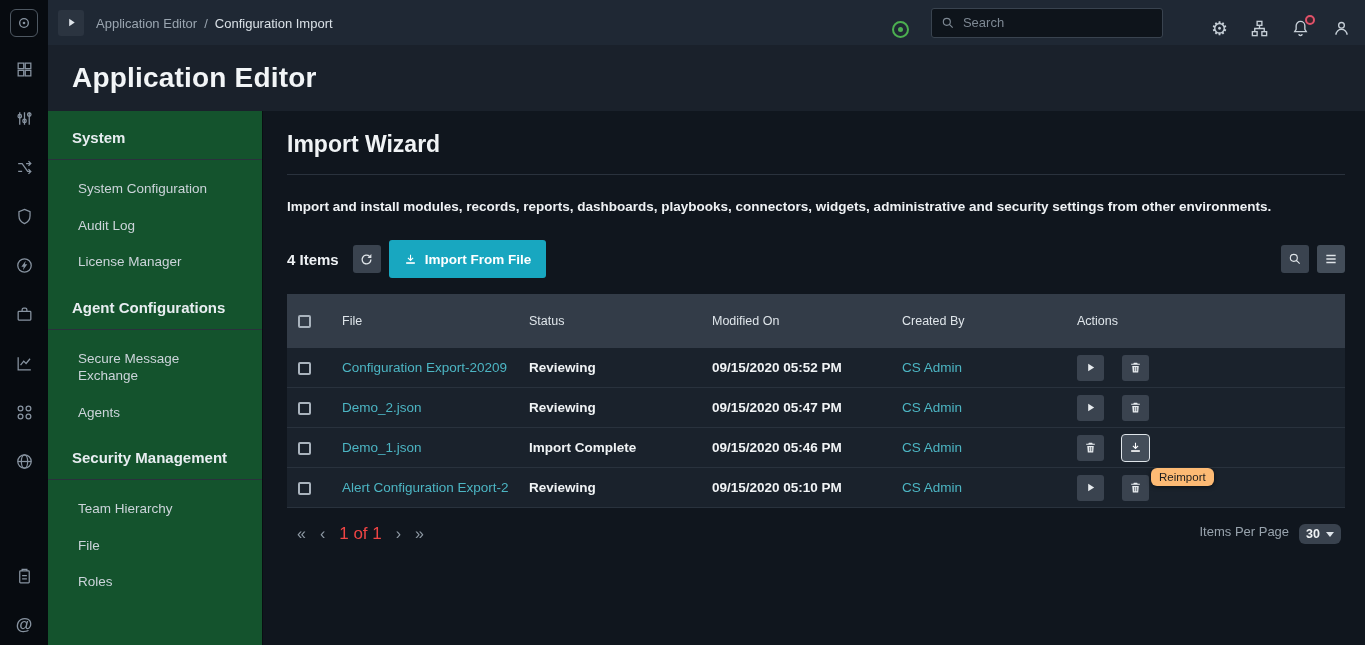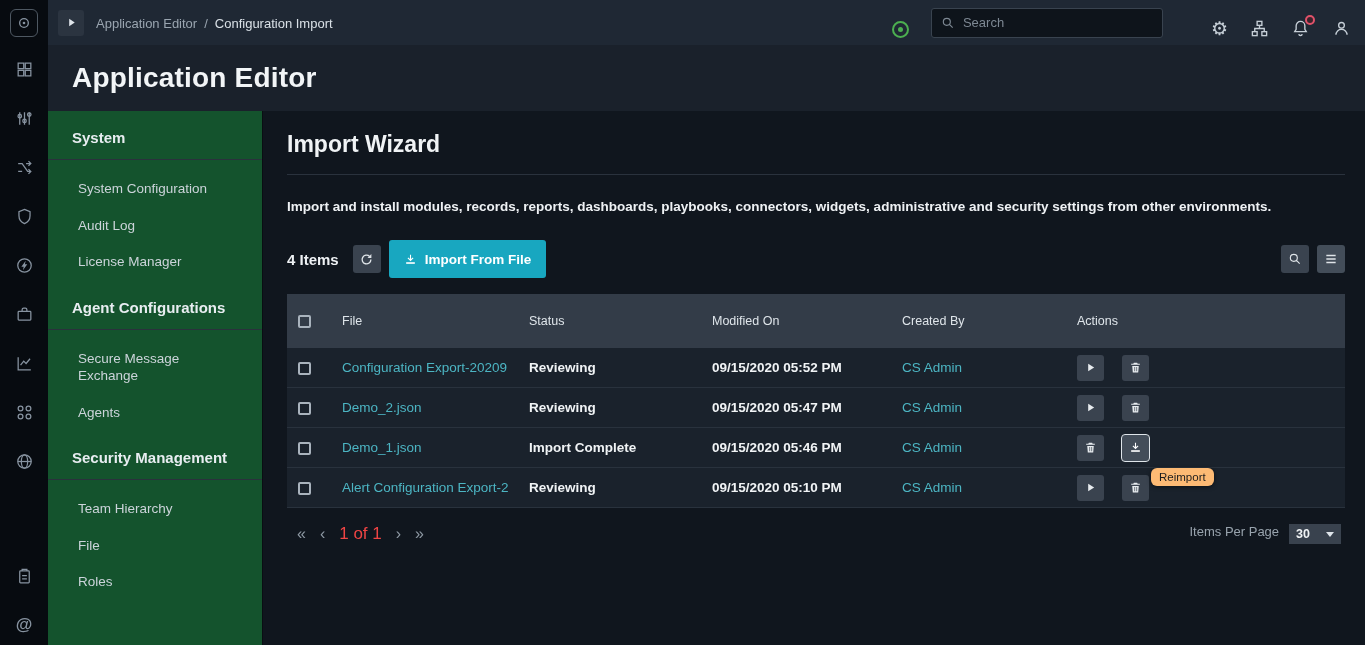--- a/index.html
+++ b/index.html
@@ -87,22 +87,22 @@
   .abtn.focused { background:#434d59; outline:1px solid #dfe5ea; }
   .tooltip { position:absolute; left:84px; top:33px; background:#fdba74; color:#1d1d1d;
     font-size:11.5px; padding:3px 8px; border-radius:6px; box-shadow:0 1px 4px rgba(0,0,0,.55); z-index:9; }
 
   
   .pager { display:flex; align-items:center; margin-top:16px; padding:0 4px 0 10px; }
   .pg-btn { font-size:16px; color:#8d98a3; margin-right:14px; line-height:1; }
   .pg-info { font-size:17px; color:#ef4444; margin-right:14px; }
   .pager-right { margin-left:auto; display:flex; align-items:flex-start; }
   .ipp-label { font-size:13px; color:#98a3ad; margin-right:10px; }
-  .ipp-select { background:#39424e; border-radius:0; padding:3px 7px; display:inline-flex;
-    align-items:center; gap:16px; font-size:12.5px; font-weight:bold; color:#f0f3f5; }
+  .ipp-select { background:#39424e; border-radius:6px; padding:3px 7px; display:inline-flex;
+    align-items:center; gap:6px; font-size:12.5px; font-weight:bold; color:#f0f3f5; }
   .chev { width:0; height:0; border-left:4px solid transparent; border-right:4px solid transparent;
     border-top:5px solid #dfe5ea; }
 
   .isvg { display:inline-flex; align-items:center; justify-content:center; }
 </style>
 </head>
 <body>
 
 <nav class="rail">
   <div class="rail-logo">

